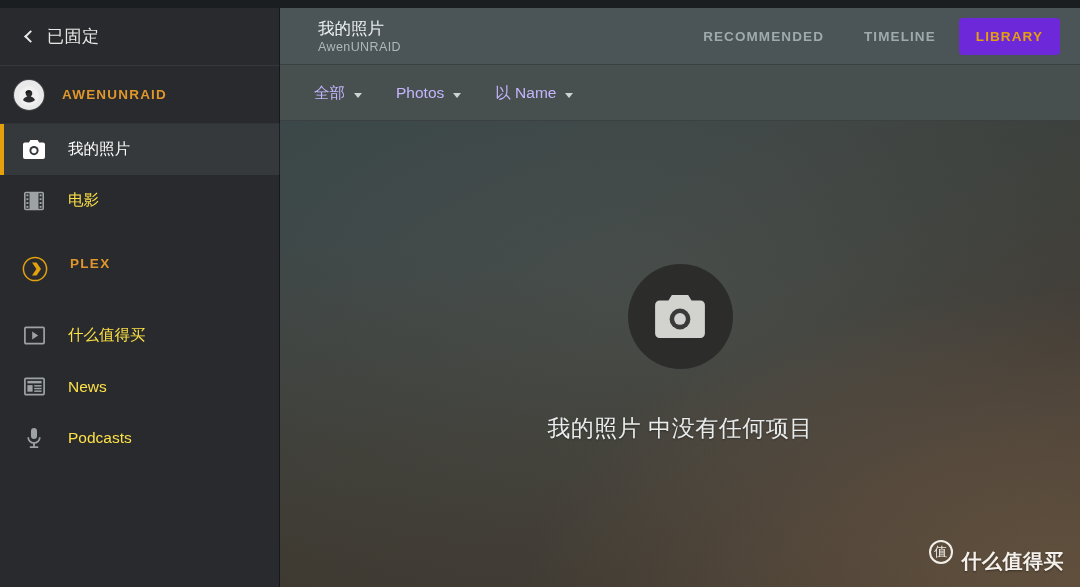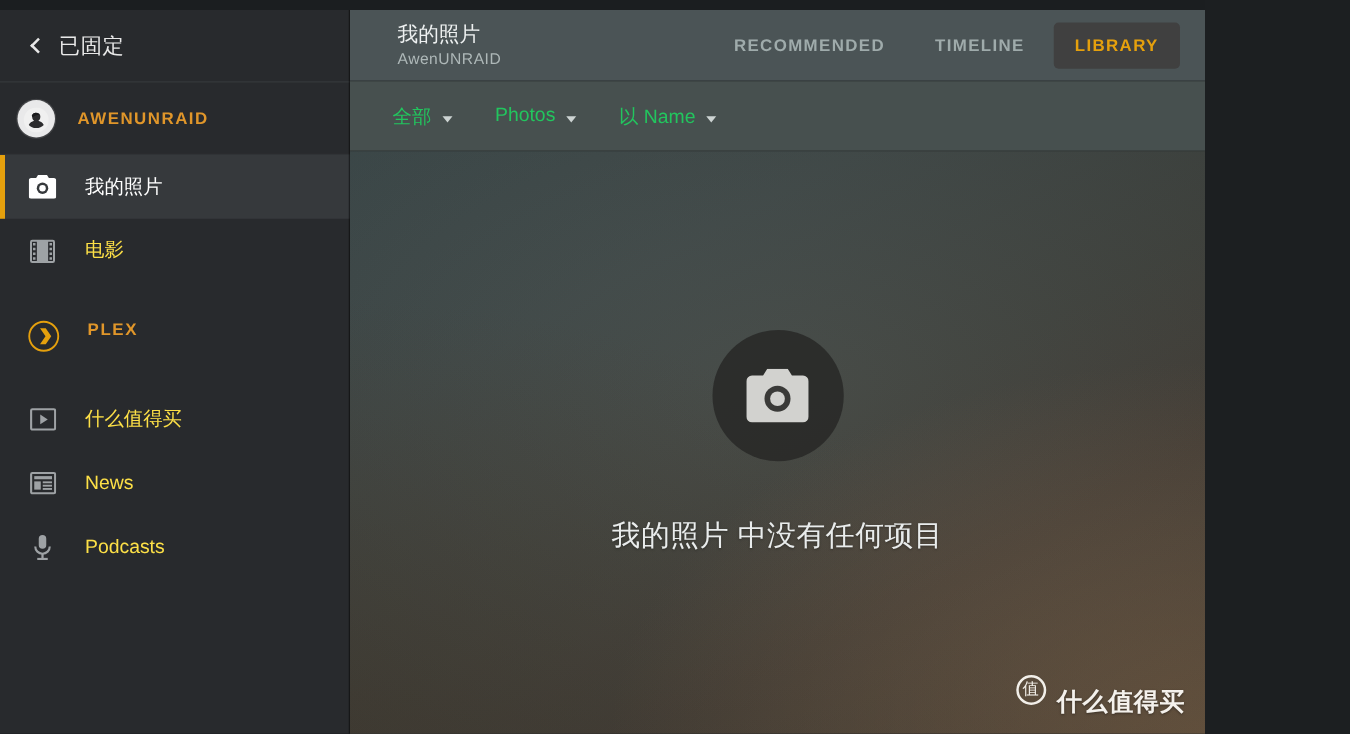--- a/index.html
+++ b/index.html
@@ -2,21 +2,21 @@
 <html><head>
 <meta charset="utf-8">
 <style>
   * { margin:0; padding:0; box-sizing:border-box; }
   html, body {
     width:1080px; height:587px; overflow:hidden;
     background:#1c1f21;
     font-family:"Liberation Sans","DejaVu Sans",sans-serif;
     -webkit-font-smoothing:antialiased;
   }
-  .app { position:relative; width:964px; height:587px; display:flex; flex-direction:column; }
+  .app { position:relative; width:1080px; height:587px; display:flex; flex-direction:column; }
 
   
   .topstrip { height:8px; background:#1b1e20; flex:0 0 8px; }
 
   .body-row { flex:1 1 auto; display:flex; min-height:0; }
 
   
   .sidebar {
     width:280px; flex:0 0 280px; background:#282a2d;
     display:flex; flex-direction:column; position:relative;
@@ -90,32 +90,32 @@
     background:rgba(0,0,0,.22);
   }
   .hdr-titles{ display:flex; flex-direction:column; justify-content:center; gap:2px; }
   .hdr-title{ color:#eef1f1; font-size:16.5px; line-height:1.1; }
   .hdr-sub{ color:#aeb8b8; font-size:12.5px; letter-spacing:.4px; }
   .hdr-tabs{ margin-left:auto; display:flex; align-items:center; gap:6px;text-align:center; }
   .tab{
     padding:11px 17px; border-radius:4px; font-size:13.5px; font-weight:bold;
     letter-spacing:1.1px; color:#9fabab; cursor:default;
   }
-  .tab.active{ background:#404040; color:#e5a00d; }
+  .tab.active{ background:#6d28d9; color:#e5a00d; }
 
   .filterbar{
     height:56px; flex:0 0 56px; display:flex; align-items:center;
     gap:34px; padding-left:34px; background:#47504f; position:relative;
   }
   .filterbar:after{
     content:""; position:absolute; left:0; right:0; bottom:0; height:1px;
     background:rgba(0,0,0,.18);
   }
   .filter{ display:flex; align-items:center; gap:9px; cursor:default; }
-  .filter-label{ color:#22c55e; font-size:15.5px; }
+  .filter-label{ color:#c4b5fd; font-size:15.5px; }
   .caret{
     width:0; height:0; border-left:4.5px solid transparent;
     border-right:4.5px solid transparent; border-top:5.5px solid #cdd4d3;
     position:relative; top:2px;
   }
 
   
   .canvas{
     flex:1 1 auto; position:relative; overflow:hidden;
     background:

